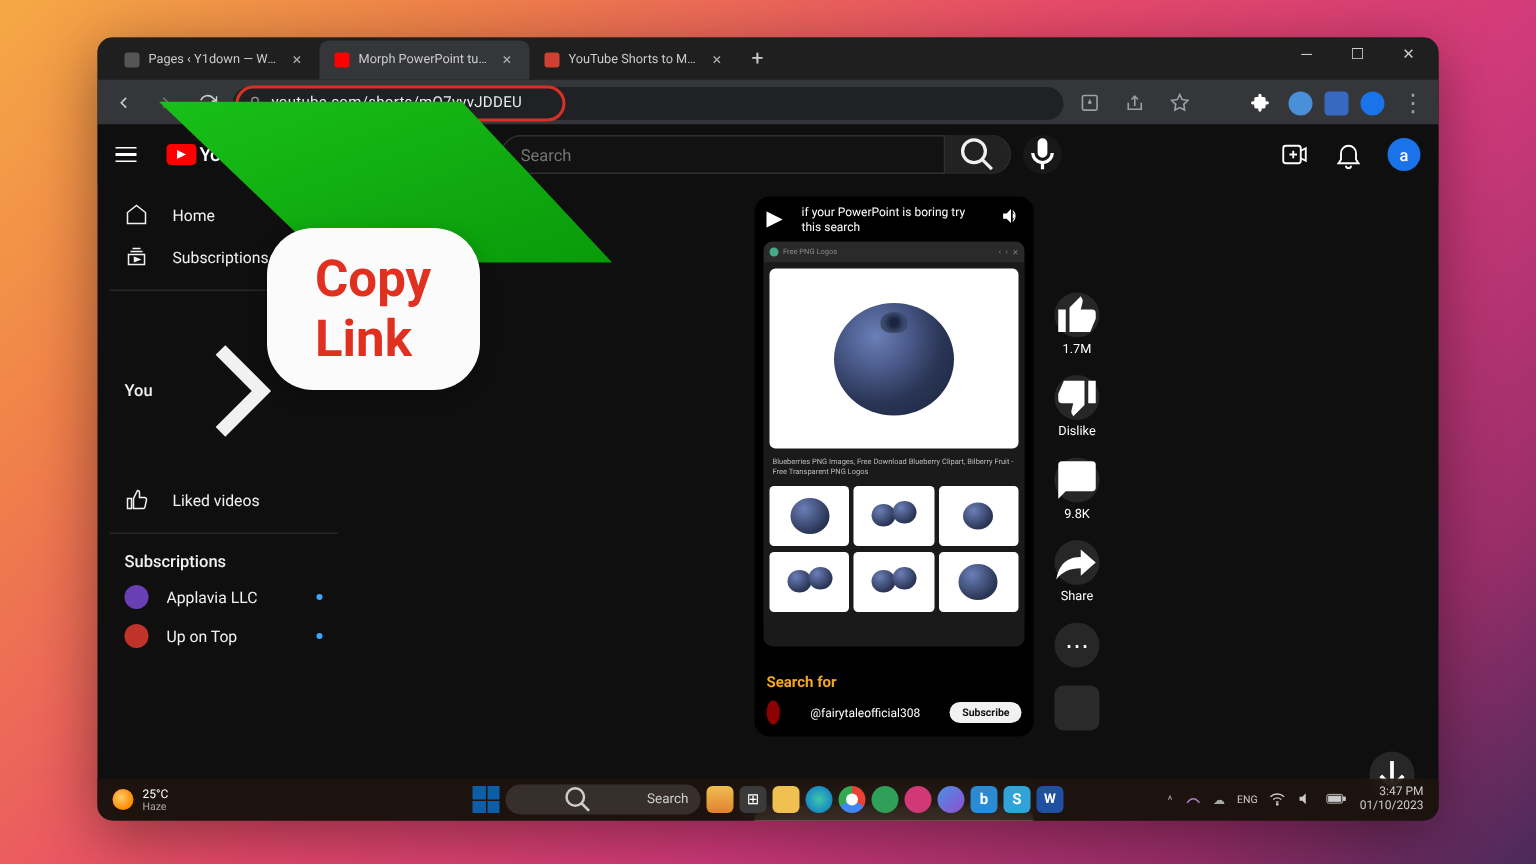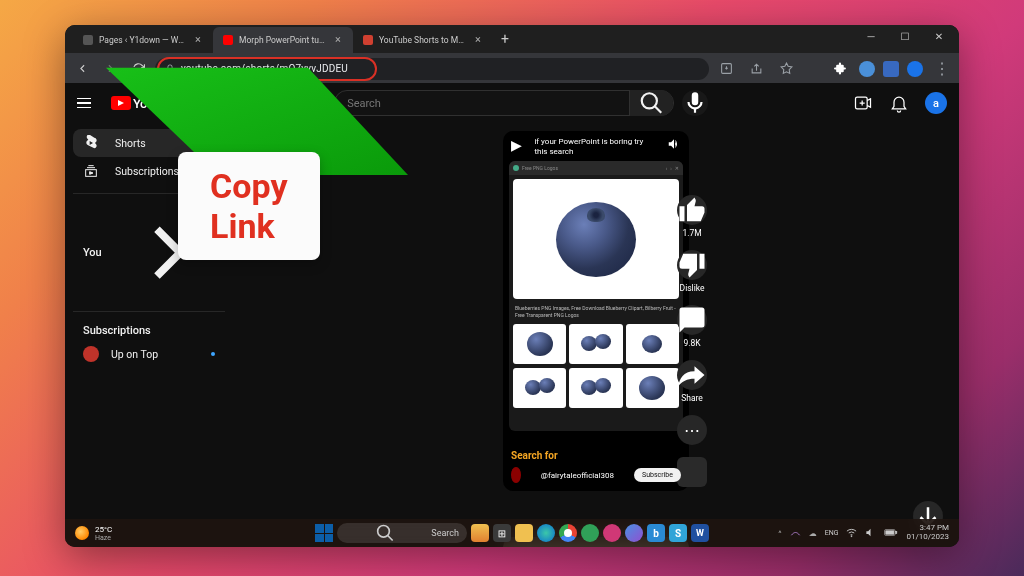--- a/index.html
+++ b/index.html
@@ -37,21 +37,21 @@
 .mic{width:26px;height:26px;background:#181818;border-radius:50%;display:flex;align-items:center;justify-content:center;color:#fff;margin-left:8px}
 .top-icons{display:flex;gap:16px;align-items:center;margin-left:auto}
 .top-icon{color:#fff;width:20px;height:20px;display:flex;align-items:center;justify-content:center}
 .avatar{width:22px;height:22px;border-radius:50%;background:#1a73e8;color:#fff;display:flex;align-items:center;justify-content:center;font-size:11px;font-weight:500}
 .yt-body{display:flex;height:calc(100% - 98px);position:relative}
 .sidebar{width:168px;padding:6px 8px;overflow:hidden}
 .sb-item{display:flex;align-items:center;gap:16px;padding:6px 10px;border-radius:8px;color:#f1f1f1;font-size:10.5px}
 .sb-item.active{background:#272727}
 .sb-icon{width:16px;height:16px;display:flex;align-items:center;justify-content:center;flex-shrink:0}
 .sb-hr{height:1px;background:#272727;margin:8px 0}
-.sb-head{font-size:11px;font-weight:500;color:#f1f1f1;padding:4px 10px;display:flex;align-items:center;gap:20px}
+.sb-head{font-size:11px;font-weight:500;color:#f1f1f1;padding:4px 10px;display:flex;align-items:center;gap:4px}
 .sub-item{display:flex;align-items:center;gap:12px;padding:5px 10px;font-size:10.5px;color:#f1f1f1}
 .sub-avatar{width:16px;height:16px;border-radius:50%;flex-shrink:0}
 .sub-name{overflow:hidden;text-overflow:ellipsis;white-space:nowrap;flex:1}
 .sub-dot{width:4px;height:4px;background:#3ea6ff;border-radius:50%;flex-shrink:0}
 .main{flex:1;position:relative;display:flex;justify-content:center;padding-top:8px}
 .short{width:186px;background:#000;border-radius:10px;position:relative;overflow:hidden;height:360px}
 .short-top{position:absolute;top:6px;left:8px;right:8px;display:flex;justify-content:space-between;align-items:flex-start;color:#fff;z-index:2}
 .short-search-text{font-size:8px;max-width:120px;line-height:1.2}
 .short-vol{font-size:12px}
 .short-content{position:absolute;top:30px;left:6px;right:6px;bottom:60px;background:#1a1a1a;border-radius:6px;overflow:hidden}
@@ -66,31 +66,31 @@
 .thumb{flex:1;height:40px;background:#fff;border-radius:3px;display:flex;align-items:center;justify-content:center;position:relative}
 .bb-small{width:26px;height:24px;background:radial-gradient(circle at 35% 30%,#6b7fb8,#2a3555 70%);border-radius:50%}
 .bb-pair{position:relative;width:30px;height:24px}
 .bb-pair::before,.bb-pair::after{content:'';position:absolute;width:16px;height:15px;background:radial-gradient(circle at 35% 30%,#6b7fb8,#2a3555 70%);border-radius:50%}
 .bb-pair::before{left:0;top:4px}
 .bb-pair::after{right:0;top:2px}
 .short-overlay{position:absolute;bottom:0;left:0;right:0;padding:8px;color:#fff;z-index:2}
 .overlay-search{text-align:left;font-size:10px;font-weight:700;color:#f5a623;text-shadow:0 1px 2px #000}
 .channel-row{display:flex;align-items:center;gap:20px;margin-top:6px;font-size:8px}
 .ch-avatar{width:16px;height:16px;border-radius:50%;background:#8b0000}
-.subscribe{background:#f1f1f1;color:#0f0f0f;font-size:7px;font-weight:400;padding:3px 8px;border-radius:10px}
+.subscribe{background:#f1f1f1;color:#0f0f0f;font-size:7px;font-weight:700;padding:3px 8px;border-radius:10px}
 .short-title{font-size:8.5px;margin-top:4px}
-.actions{position:absolute;left:50%;margin-left:81px;bottom:60px;display:flex;flex-direction:column;gap:12px;align-items:center}
+.actions{position:absolute;left:50%;margin-left:107px;bottom:60px;display:flex;flex-direction:column;gap:12px;align-items:center}
 .act{display:flex;flex-direction:column;align-items:center;gap:3px;color:#fff}
 .act-btn{width:30px;height:30px;background:#272727;border-radius:50%;display:flex;align-items:center;justify-content:center;color:#fff}
 .act-label{font-size:8.5px}
 .next-short{position:absolute;left:50%;transform:translateX(-50%);bottom:-20px;width:186px;height:30px;background:linear-gradient(#f0e0c0,#e0c890);border-radius:10px 10px 0 0}
 .scroll-down{position:absolute;right:16px;bottom:16px;width:30px;height:30px;background:#272727;border-radius:50%;display:flex;align-items:center;justify-content:center;color:#fff}
 .callout-wrap{position:absolute;left:0;top:0;pointer-events:none;z-index:5}
 .cone{position:absolute;left:98px;top:66px;width:360px;height:120px}
-.pill{position:absolute;left:178px;top:152px;background:#fbfbfb;border-radius:8px;padding:14px 32px;font-size:34px;font-weight:700;color:#e03020;box-shadow:0 4px 12px rgba(0,0,0,.25);pointer-events:auto}
+.pill{position:absolute;left:178px;top:152px;background:#fbfbfb;border-radius:31px;padding:14px 32px;font-size:34px;font-weight:700;color:#e03020;box-shadow:0 4px 12px rgba(0,0,0,.25);pointer-events:auto}
 .taskbar{position:absolute;left:65px;bottom:29px;width:894px;height:28px;background:rgba(30,20,15,.85);backdrop-filter:blur(10px);border-radius:0 0 10px 10px;display:flex;align-items:center;padding:0 10px}
 .tb-left{display:flex;align-items:center;gap:6px;color:#fff;font-size:8px}
 .weather-icon{width:14px;height:14px;background:radial-gradient(circle at 40% 40%,#fc6,#f80 70%);border-radius:50%}
 .tb-center{position:absolute;left:50%;transform:translateX(-50%);display:flex;align-items:center;gap:4px}
 .start{width:18px;height:18px;display:grid;grid-template-columns:1fr 1fr;grid-template-rows:1fr 1fr;gap:1px}
 .start span:nth-child(1){background:#0c5ea8}
 .start span:nth-child(2){background:#0c5ea8}
 .start span:nth-child(3){background:#0c5ea8}
 .start span:nth-child(4){background:#0c5ea8}
 .tb-search{width:130px;height:20px;background:rgba(255,255,255,.12);border-radius:12px;display:flex;align-items:center;gap:6px;padding:0 8px;color:#ccc;font-size:9px}
@@ -222,46 +222,59 @@
           <svg width="16" height="16" viewBox="0 0 24 24" fill="none" stroke="currentColor" stroke-width="1.5">
             <path d="M18 16v-5a6 6 0 10-12 0v5l-2 3h16l-2-3zM10 21a2 2 0 004 0"></path>
           </svg>
         </div>
       <div class="avatar">a</div>
     </div>
   </div>
 
   <div class="yt-body">
     <div class="sidebar">
-      <div class="sb-item active">
+      <div class="sb-item">
           <span class="sb-icon">
-            <svg viewBox="0 0 24 24" fill="currentColor">
-              <path d="M17 4a4 4 0 012 7l-1 1 1 1a4 4 0 01-2 7l-10-5a4 4 0 010-7l1-1-1-1a4 4 0 012-7l8 5zm-7 5v6l5-3-5-3z"></path>
+            <svg viewBox="0 0 24 24" fill="none" stroke="currentColor" stroke-width="1.5">
+              <path d="M3 10l9-7 9 7v11H3z"></path>
             </svg>
           </span>
-          <span>Shorts</span>
+          <span>Home</span>
         </div>
       <div class="sb-item">
           <span class="sb-icon">
             <svg viewBox="0 0 24 24" fill="none" stroke="currentColor" stroke-width="1.5">
               <rect x="4" y="10" width="16" height="10"></rect>
               <path d="M6 7h12M8 4h8M10 13l5 2-5 2z" fill="currentColor"></path>
             </svg>
           </span>
           <span>Subscriptions</span>
         </div>
       <div class="sb-hr"></div>
       <div class="sb-head">
           <span>You</span>
           <svg width="10" height="10" viewBox="0 0 24 24" fill="none" stroke="currentColor" stroke-width="2">
             <path d="M9 6l6 6-6 6"></path>
           </svg>
         </div>
+      <div class="sb-item">
+          <span class="sb-icon">
+            <svg viewBox="0 0 24 24" fill="none" stroke="currentColor" stroke-width="1.5">
+              <path d="M7 11v10H3V11h4zm2 10V11l4-8a2 2 0 012 2v5h5a2 2 0 012 2.3l-1.5 7a2 2 0 01-2 1.7H9z"></path>
+            </svg>
+          </span>
+          <span>Liked videos</span>
+        </div>
       <div class="sb-hr"></div>
       <div class="sb-head">Subscriptions</div>
+      <div class="sub-item">
+          <span class="sub-avatar" style="background:#6a3fb5"></span>
+          <span class="sub-name">Applavia LLC</span>
+          <span class="sub-dot"></span>
+        </div>
       <div class="sub-item">
           <span class="sub-avatar" style="background:#c0332a"></span>
           <span class="sub-name">Up on Top</span>
           <span class="sub-dot"></span>
         </div>
 
     </div>
 
     <div class="main">
       <div class="short">

